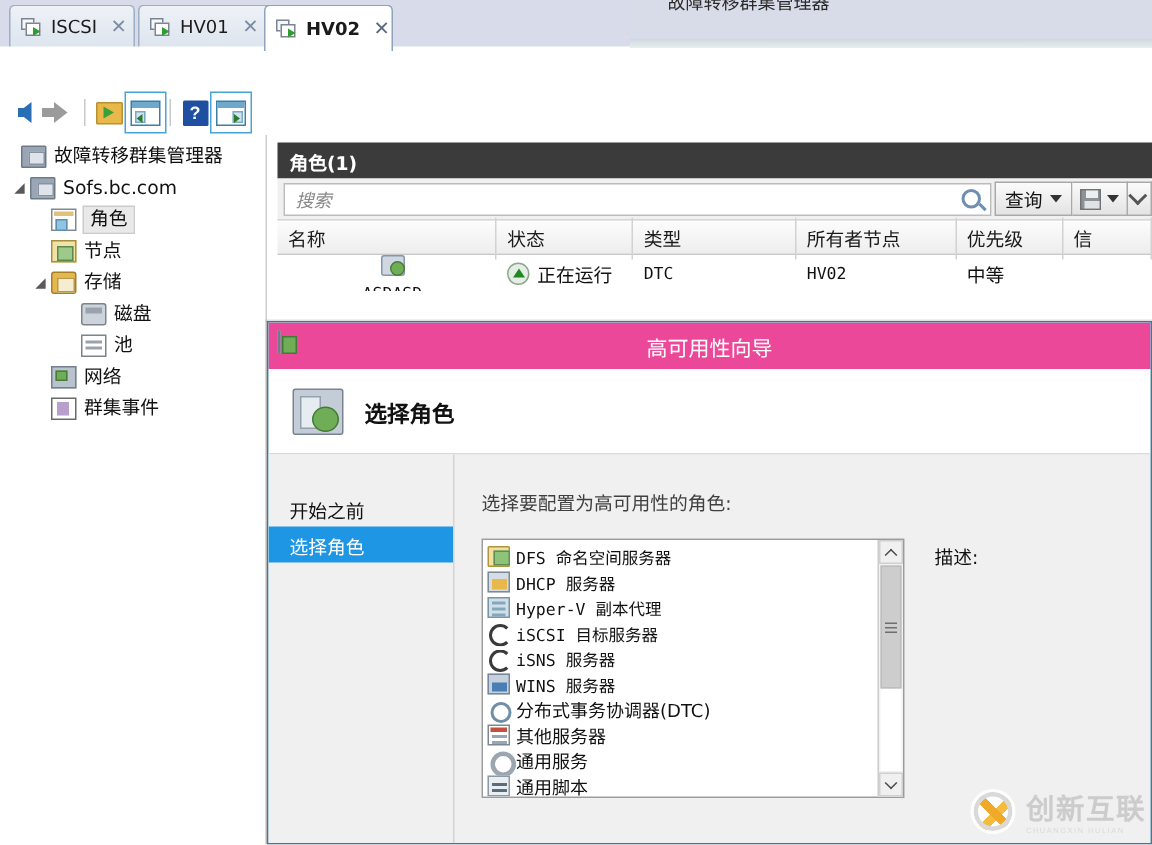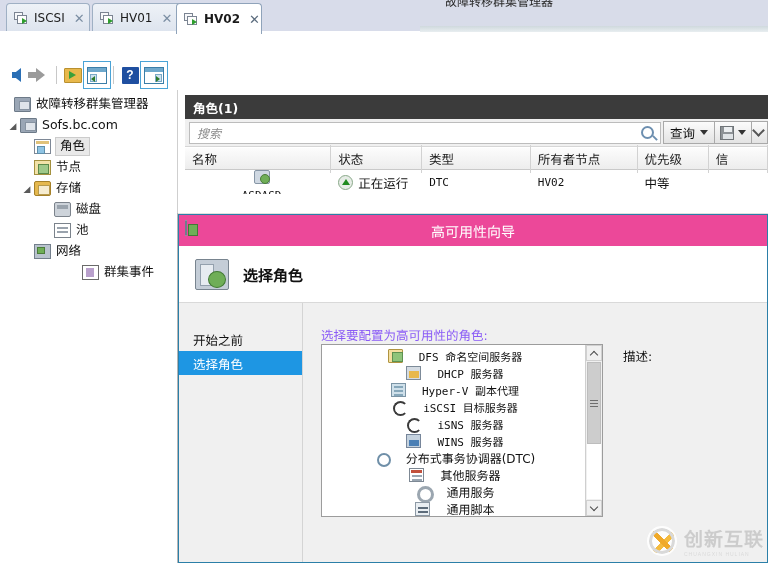--- a/index.html
+++ b/index.html
@@ -397,33 +397,33 @@
   .nav-item {
     height: 24px; display: flex; align-items: center; padding-left: 14px;
     font-size: 12.5px; color: #111; font-family: "DejaVu Sans", sans-serif;
     white-space: nowrap;
   }
   .nav-item.active { background: #1e96e3; color: #ffffff; }
   .dlg-main {
     flex: 1; padding: 22px 0 0 18px; position: relative;
   }
   .dlg-prompt {
-    font-size: 12.5px; color: #8b5cf6; margin-bottom: 0;
+    font-size: 12.5px; color: #404040; margin-bottom: 15px;
     font-family: "DejaVu Sans", sans-serif;
   }
   .dlg-cols { display: flex; gap: 20px; }
   .rolelist {
     width: 282px; height: 173px; background: #ffffff;
     border: 1px solid #9c9c9c; position: relative; overflow: hidden;
     display: flex;
   }
   .rolelist-inner { flex: 1; overflow: hidden; padding: 2px 0 0 3px; }
   .role-item {
-    height: 17px; display: flex; align-items: center; gap: 16px;
-    font-size: 11.5px; color: #111; white-space: nowrap; justify-content: center;
+    height: 17px; display: flex; align-items: center; gap: 4px;
+    font-size: 11.5px; color: #111; white-space: nowrap;
   }
   .role-item .nm { font-family: "DejaVu Sans Mono", monospace; font-size: 11px; }
   .role-item .nm.cjk { font-family: "DejaVu Sans", sans-serif; font-size: 12px; }
   .ri-icon { width: 15px; height: 14px; flex: none; position: relative; }
   .ri-dfs { background:#f3dfa0; border:1px solid #b09440; border-radius:1px; }
   .ri-dfs::after { content:""; position:absolute; left:3px; top:2px; width:9px; height:8px; background:#8ec47a; border:1px solid #5e9150; }
   .ri-dhcp { background:#d5dce3; border:1px solid #7d8b99; }
   .ri-dhcp::after { content:""; position:absolute; left:2px; top:4px; width:10px; height:7px; background:#e8b84b; }
   .ri-hyperv { background:#cfe0ea; border:1px solid #7b94a5; }
   .ri-hyperv::after { content:""; position:absolute; left:2px; top:2px; right:2px; height:2px; background:#86a7ba; box-shadow:0 4px 0 #86a7ba, 0 8px 0 #86a7ba; }
@@ -618,21 +618,21 @@
       <span class="tlabel">磁盘</span>
     </div>
     <div class="tnode" style="padding-left:54px;">
       <span class="ticon ic-pool"></span>
       <span class="tlabel">池</span>
     </div>
     <div class="tnode" style="padding-left:34px;">
       <span class="ticon ic-network"></span>
       <span class="tlabel">网络</span>
     </div>
-    <div class="tnode" style="padding-left:34px;margin-left:48px;">
+    <div class="tnode" style="padding-left:34px;">
       <span class="ticon ic-events"></span>
       <span class="tlabel">群集事件</span>
     </div>
   </div>
 
   <div class="content">
     <div class="panel-header">角色(1)</div>
 
     <div class="searchrow">
       <div class="searchbox">

